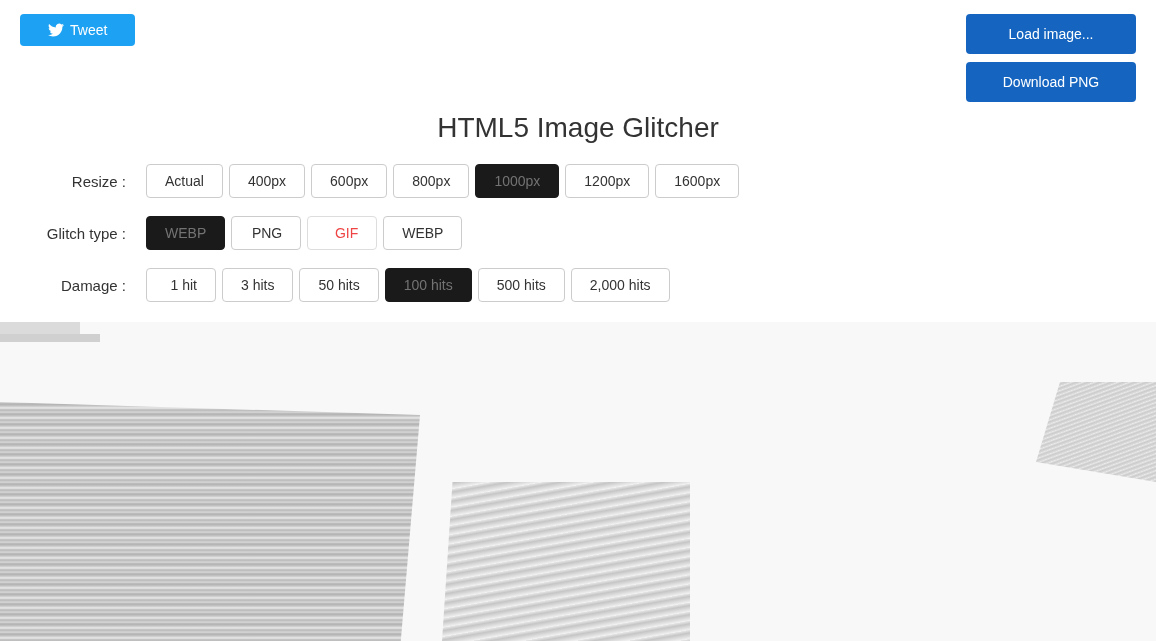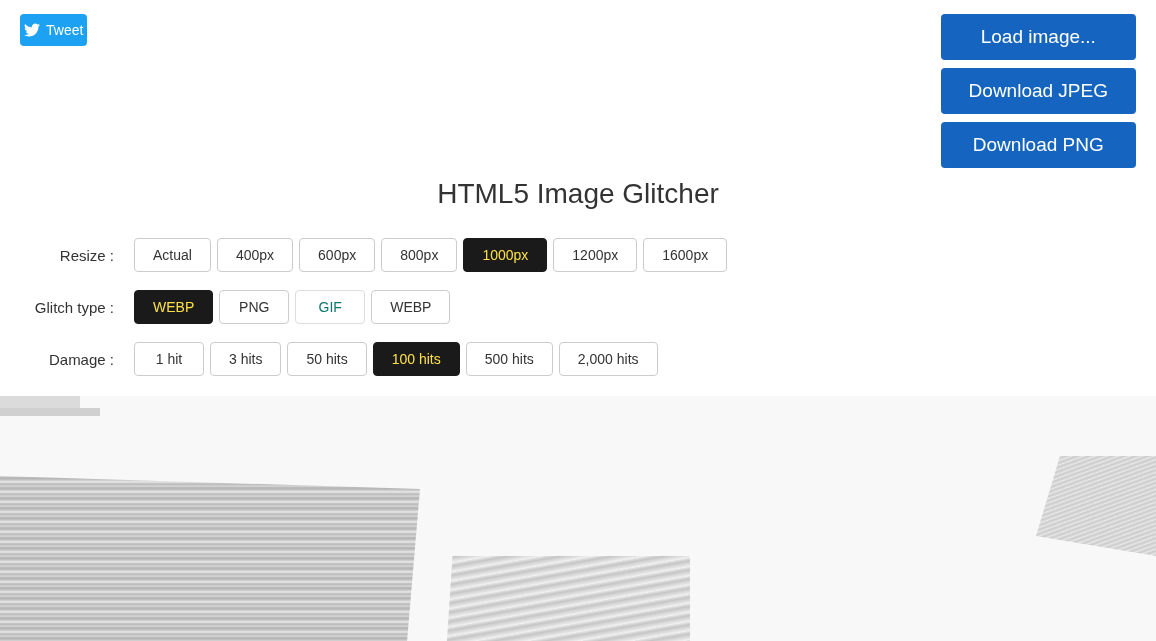--- a/index.html
+++ b/index.html
@@ -15,57 +15,57 @@
       justify-content: space-between;
       align-items: flex-start;
       padding: 14px 20px 0 20px;
     }
 
     .tweet-btn {
       background: #1da1f2;
       color: #fff;
       border: none;
       border-radius: 4px;
-      padding: 8px 4px;
+      padding: 8px 28px;
       font-size: 14px;
       cursor: pointer;
       display: flex;
       align-items: center;
       gap: 6px;
     }
 
     .right-buttons {
       display: flex;
       flex-direction: column;
       gap: 8px;
     }
 
     .action-btn {
       background: #1565c0;
       color: #fff;
       border: none;
       border-radius: 4px;
       padding: 12px 28px;
-      font-size: 19px;
+      font-size: 14px;
       cursor: pointer;
       min-width: 170px;
       text-align: center;
     }
 
     .page-title {
       text-align: center;
       font-size: 28px;
       font-weight: 400;
       color: #333;
       margin-top: 10px;
-      margin-bottom: 28px;
+      margin-bottom: 20px;
     }
 
     .controls {
-      padding: 0 34px;
+      padding: 0 46px;
       display: flex;
       flex-direction: column;
       gap: 18px;
     }
 
     .control-row {
       display: flex;
       align-items: center;
       gap: 10px;
     }
@@ -86,31 +86,31 @@
 
     .option-btn {
       border: 1px solid #ccc;
       background: #fff;
       color: #333;
       border-radius: 4px;
       padding: 8px 18px;
       font-size: 14px;
       cursor: pointer;
       min-width: 70px;
-      text-align: center;
+      text-align: right;
     }
 
     .option-btn.active-dark {
       background: #1a1a1a;
-      color: #fde047;
+      color: #737373;
       border-color: #1a1a1a;
     }
 
     .option-btn.disabled {
-      color: #0f766e;
+      color: #ef4444;
       border-color: #ddd;
       cursor: default;
     }
 
     .canvas-area {
       margin-top: 20px;
       width: 100%;
       height: 320px;
       position: relative;
       overflow: hidden;
@@ -222,21 +222,20 @@
 <div class="top-bar">
   <button class="tweet-btn">
     <svg class="twitter-bird" viewBox="0 0 24 24">
       <path d="M23.954 4.569a10 10 0 01-2.825.775 4.958 4.958 0 002.163-2.723c-.951.555-2.005.959-3.127 1.184a4.92 4.92 0 00-8.384 4.482C7.691 8.094 4.066 6.13 1.64 3.161a4.822 4.822 0 00-.666 2.475c0 1.71.87 3.213 2.188 4.096a4.904 4.904 0 01-2.228-.616v.061a4.923 4.923 0 003.946 4.827 4.996 4.996 0 01-2.212.085 4.937 4.937 0 004.604 3.417 9.868 9.868 0 01-6.102 2.105c-.39 0-.779-.023-1.17-.067a13.995 13.995 0 007.557 2.209c9.054 0 13.999-7.496 13.999-13.986 0-.209 0-.42-.015-.63a9.936 9.936 0 002.46-2.548l-.047-.02z"></path>
     </svg>
     <span>Tweet</span>
   </button>
 
   <div class="right-buttons">
     <button class="action-btn">Load image...</button>
-    <button class="action-btn">Download JPEG</button>
     <button class="action-btn">Download PNG</button>
   </div>
 </div>
 
 <h1 class="page-title">HTML5 Image Glitcher</h1>
 
 <div class="controls">
 
   <div class="control-row">
     <span class="control-label">Resize :</span>

